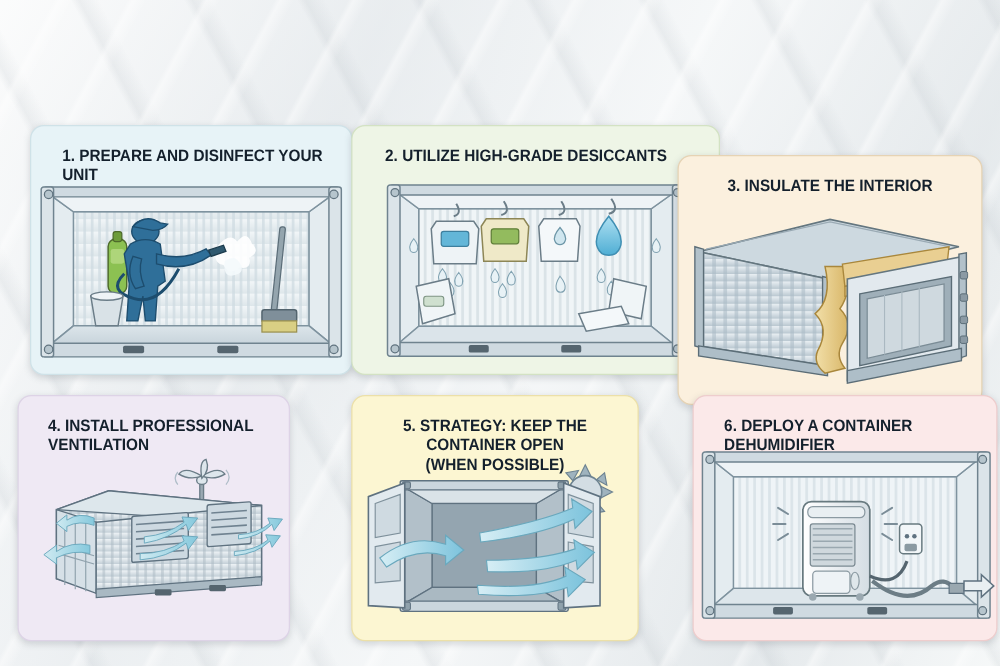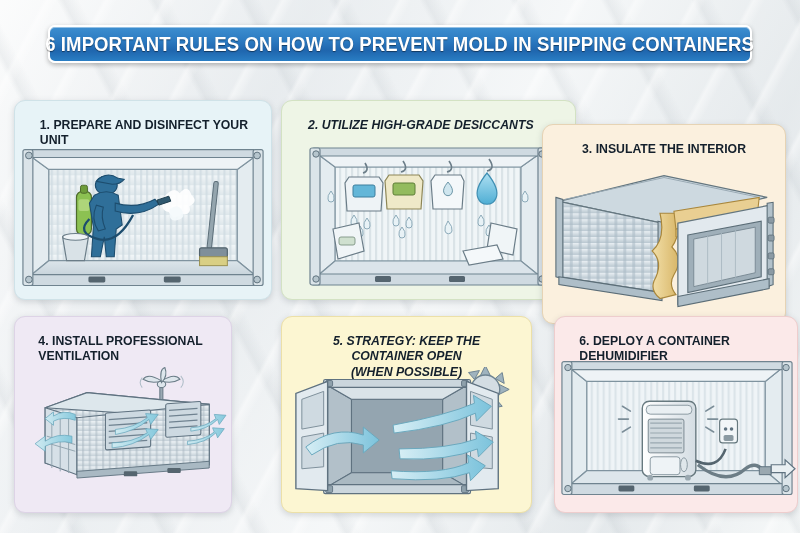--- a/index.html
+++ b/index.html
@@ -67,35 +67,32 @@
     font-family: "Liberation Sans Narrow", "Liberation Sans", sans-serif;
     white-space: pre-line;
   }
   .t-left   { text-align: left; padding-left: 10px; }
   .t-center { text-align: center; }
 
   .art { position: absolute; left: 0; right: 0; }
   svg { display: block; width: 100%; height: 100%; }
 
   
-  #card1 { left: 14px;  top: 100px; width: 258px; height: 200px; background:#e7f3f7; border:1px solid #cfe2e8;padding-left:24px; }
-  #card2 { left: 281px; top: 100px; width: 295px; height: 200px; background:#eef5e6; border:1px solid #d3e2c3;font-style:italic; }
+  #card1 { left: 24px;  top: 100px; width: 258px; height: 200px; background:#e7f3f7; border:1px solid #cfe2e8;padding-left:24px; }
+  #card2 { left: 281px; top: 100px; width: 295px; height: 200px; background:#eef5e6; border:1px solid #d3e2c3; }
   #card3 { left: 542px; top: 100px; width: 244px; height: 200px; background:#fbf0de; border:1px solid #e6d3b4;margin-top:24px; }
   #card4 { left: 14px;  top: 316px; width: 218px; height: 197px; background:#efe9f4; border:1px solid #ddd3e6; }
-  #card5 { left: 281px; top: 316px; width: 251px; height: 197px; background:#fcf6d2; border:1px solid #ece0a8;font-style:italic; }
+  #card5 { left: 281px; top: 316px; width: 230px; height: 197px; background:#fcf6d2; border:1px solid #ece0a8; }
   #card6 { left: 554px; top: 316px; width: 244px; height: 197px; background:#fbe9e9; border:1px solid #eecdcd; }
 </style>
 </head>
 <body>
 
 <div id="page">
 
-  <div class="banner">
-    <div class="banner-text">6 IMPORTANT RULES ON HOW TO PREVENT MOLD IN SHIPPING CONTAINERS</div>
-  </div>
 
   <div class="grid">
 
     <div class="card" id="card1">
       <div class="card-title t-left">1. PREPARE AND DISINFECT YOUR UNIT</div>
       <div class="art" style="top:44px;height:152px;">
         <svg viewBox="0 0 258 152" preserveAspectRatio="xMidYMid meet" aria-hidden="true">
           <defs>
             <linearGradient id="wallg" x1="0" y1="0" x2="0" y2="1">
               <stop offset="0" stop-color="#f2f6f8"></stop>

